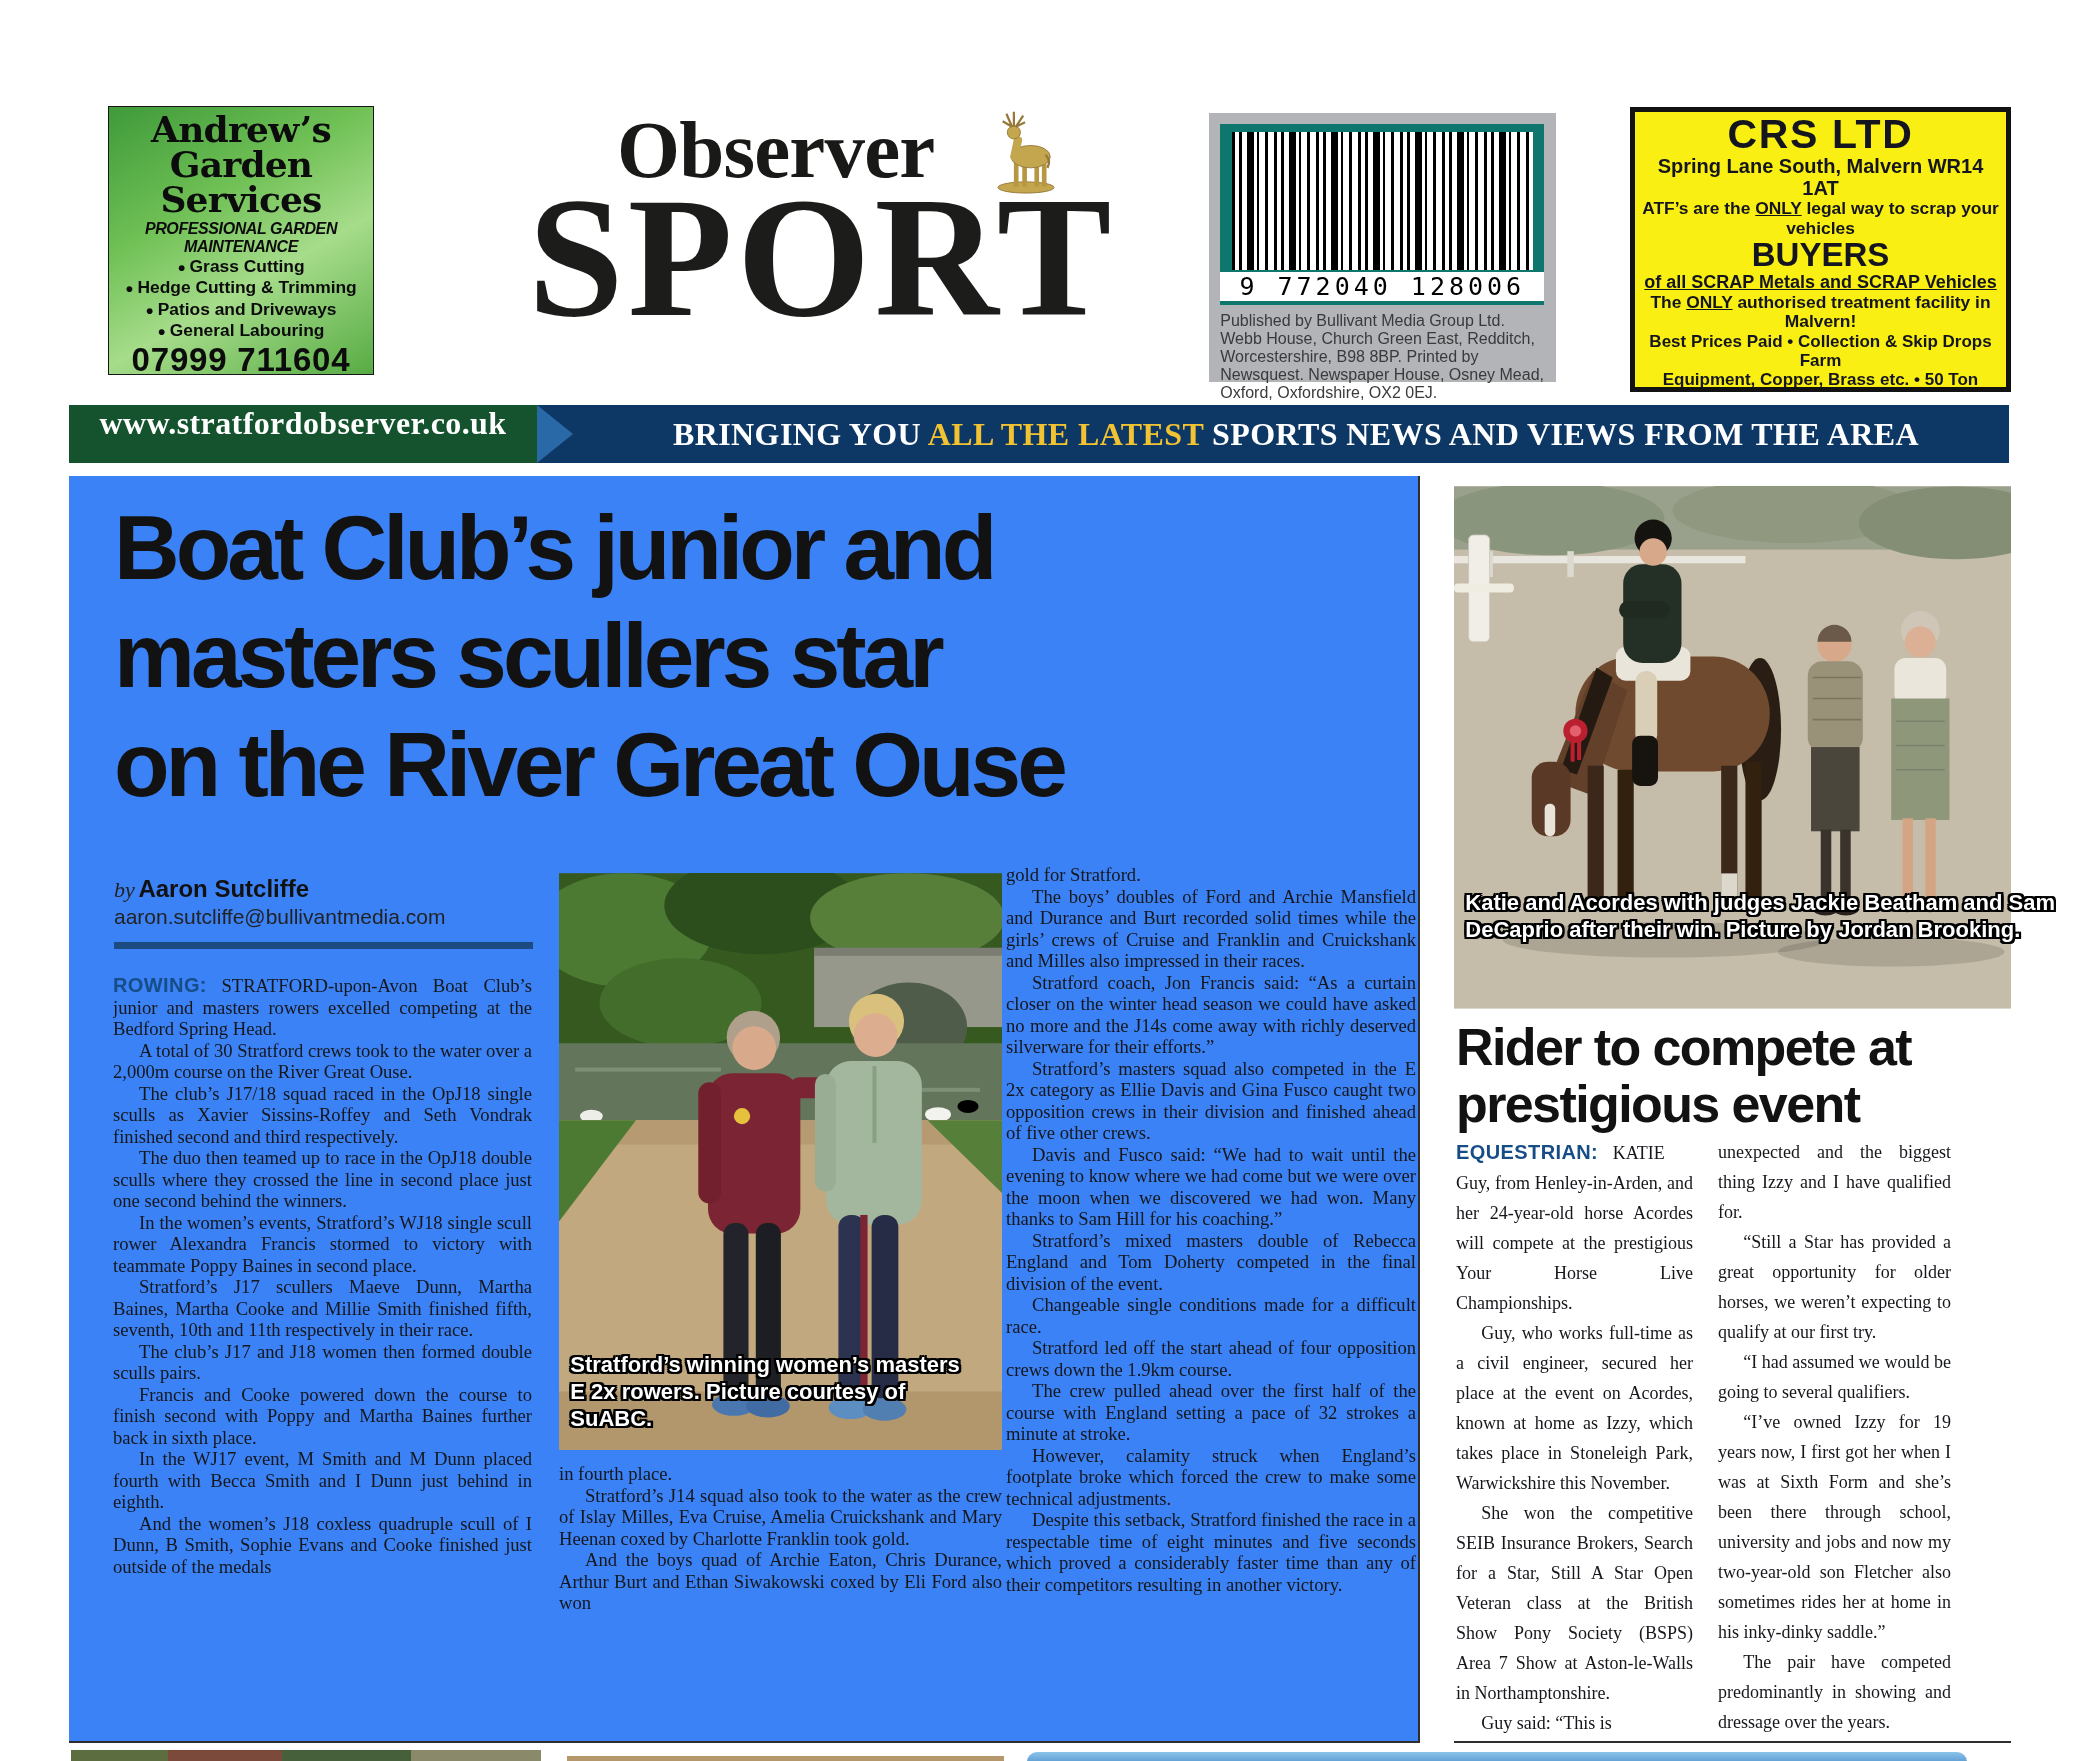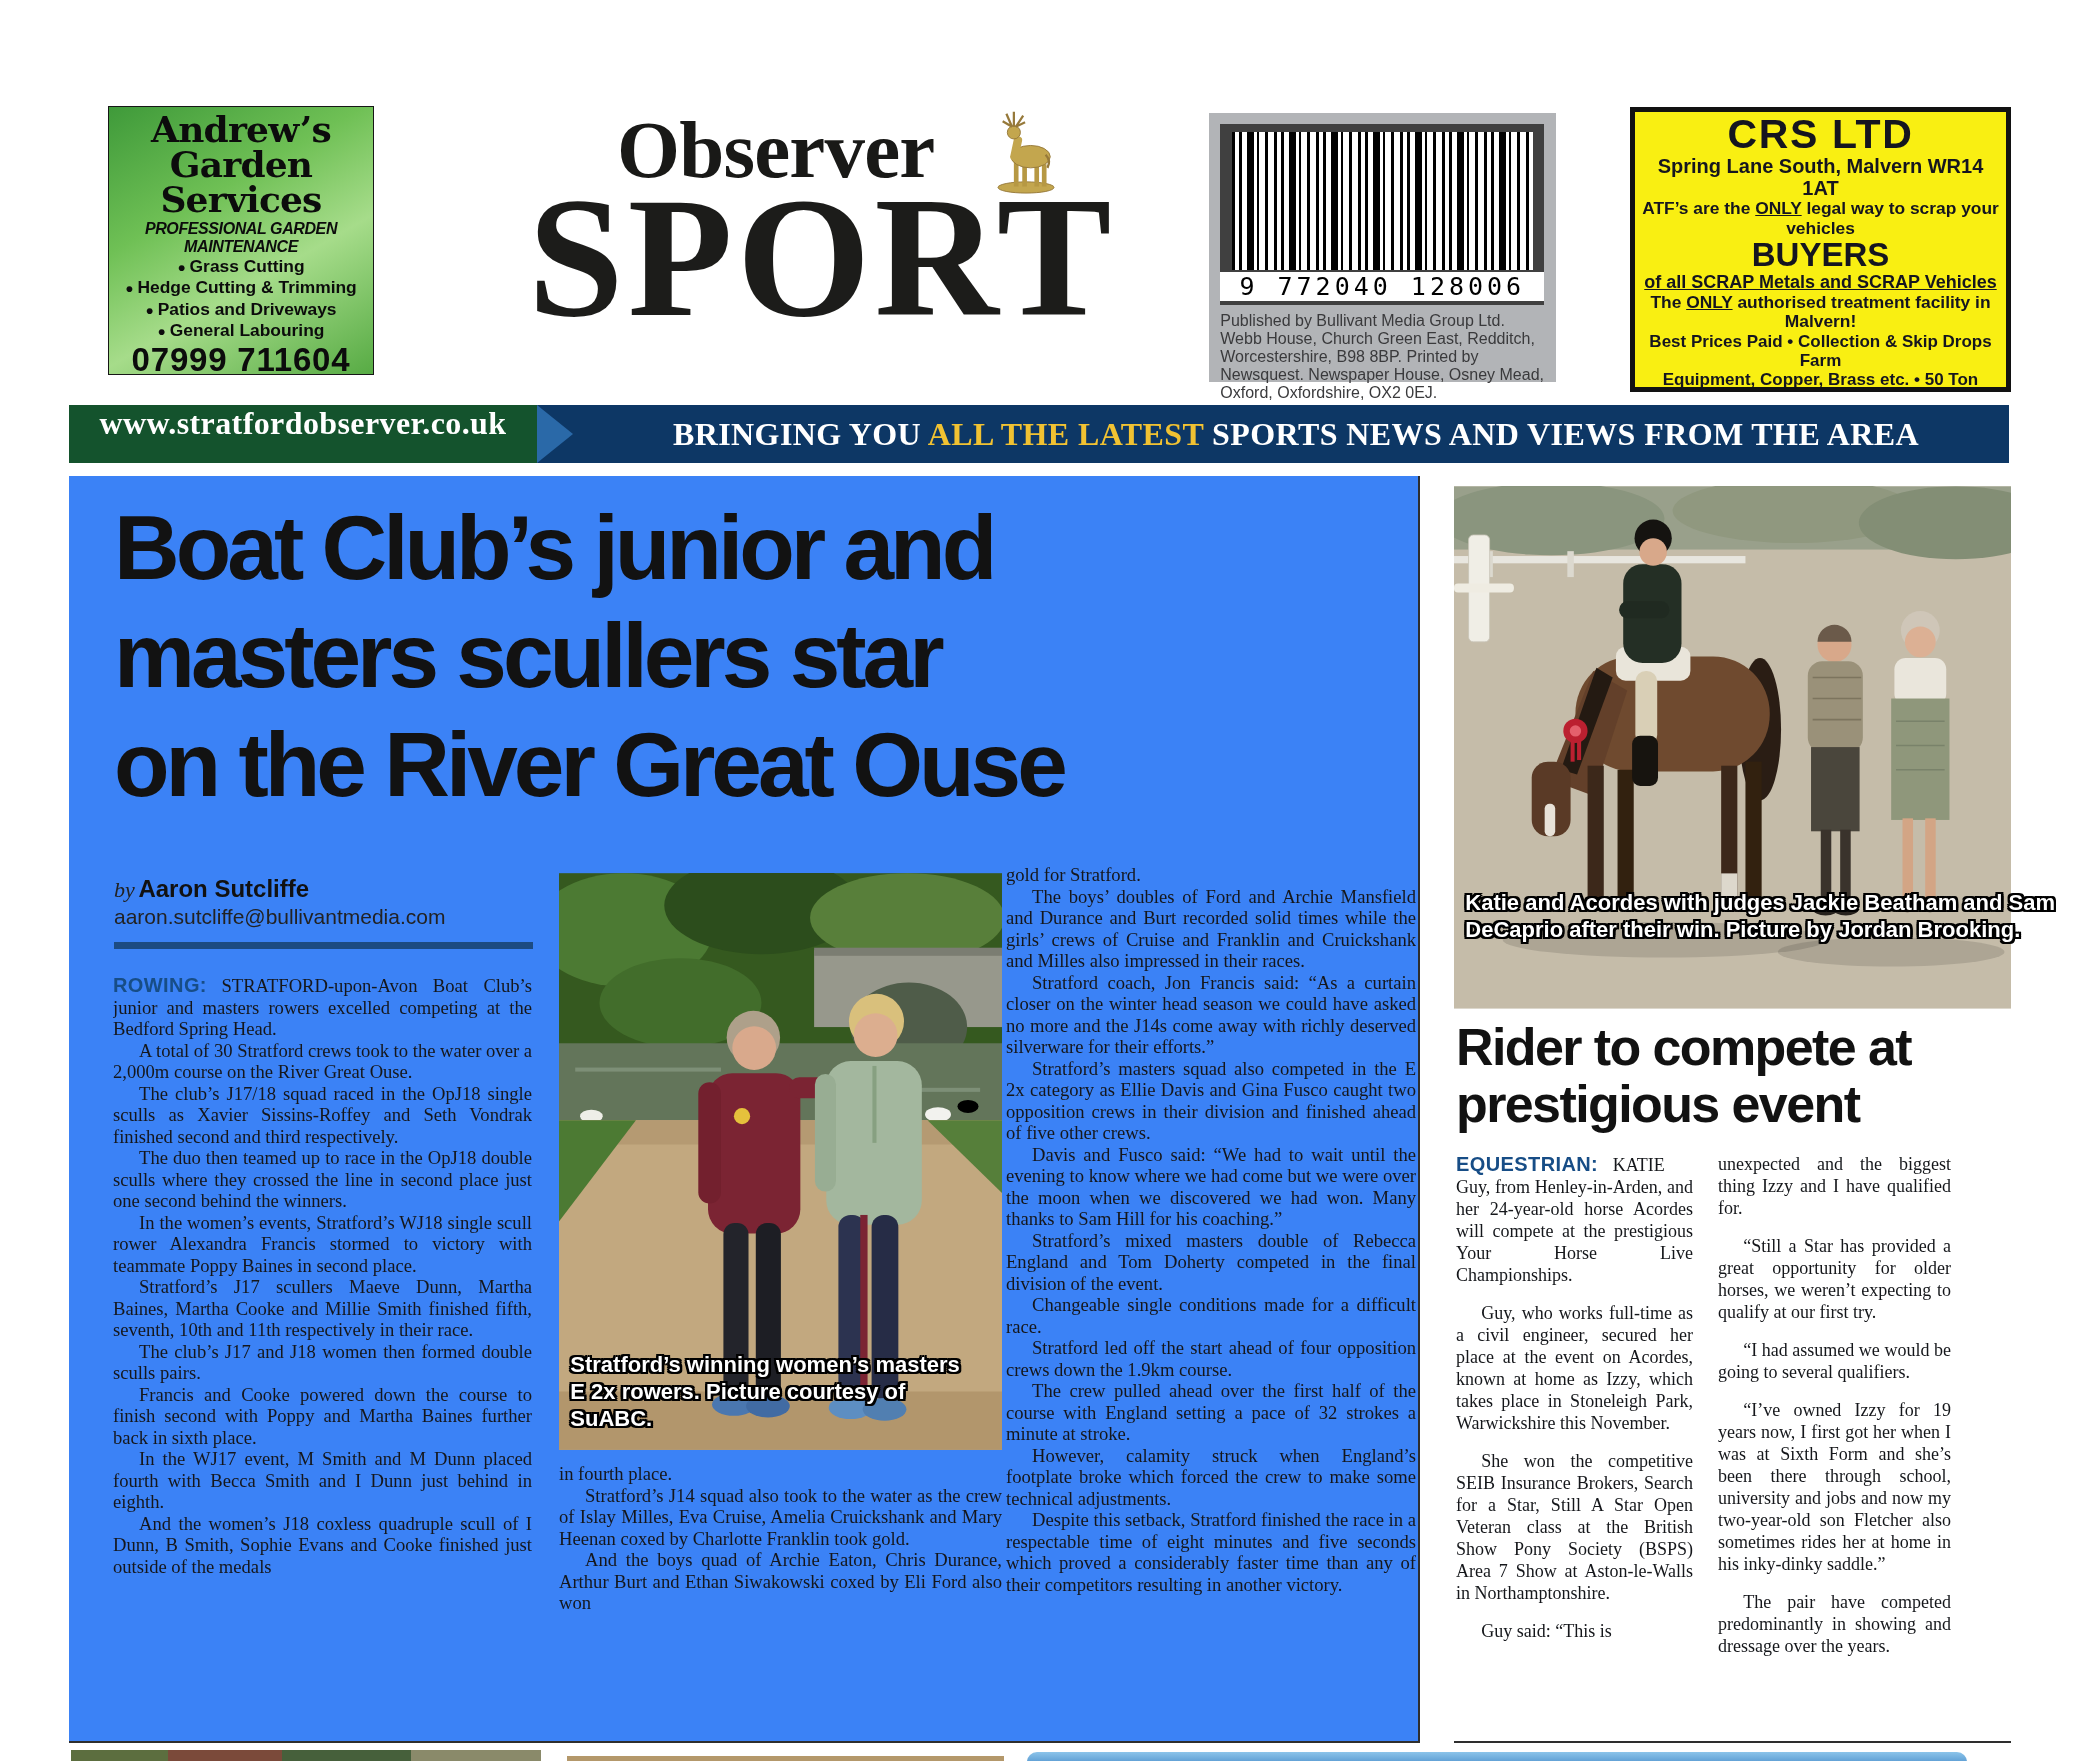--- a/index.html
+++ b/index.html
@@ -24,21 +24,21 @@
   .g-bullet::before { content:"● "; font-size:13.8px; }
   .g-phone { font-weight:bold; font-size:33px; line-height:1.0; letter-spacing:0.8px; margin-top:1.6px; }
 
   
   .mh-observer { left:617px; top:104px; font-family:"Liberation Serif", serif; font-weight:bold; font-size:81px; color:#191917; letter-spacing:-0.8px; }
   .mh-deer { left:993px; top:110px; }
   .mh-sport { left:528px; top:159px; font-family:"Liberation Serif", serif; font-weight:bold; font-size:172px; color:#1c1c1a; letter-spacing:4px; }
 
   
   .imprint { left:1209px; top:113px; width:347px; height:269px; background:#b2b4b7; padding:10.5px 11.3px; }
-  .barcode-white { width:324px; height:181px; background:#404040; position:relative; }
+  .barcode-white { width:324px; height:181px; background:#0f766e; position:relative; }
   .bars {
     position:absolute; left:11.3px; right:11.3px; top:8px; height:138px;
     background: repeating-linear-gradient(90deg,#000 0 3.2px,#fff 3.2px 7.3px,#000 7.3px 9.7px,#fff 9.7px 15.4px,#000 15.4px 22px,#fff 22px 25px,#000 25px 27px,#fff 27px 33px,#000 33px 36px,#fff 36px 42px);
   }
   .bar-num { position:absolute; left:0; right:0; bottom:3.2px; background:#fff; font-family:"DejaVu Sans Mono", monospace; font-size:25px; letter-spacing:4px; color:#000; text-align:center; }
   .imprint-text { margin-top:7.3px; font-family:"Liberation Sans", sans-serif; font-size:16px; line-height:18px; color:#3a3a3c; }
 
   
   .ad-crs { left:1630px; top:107px; width:381px; height:285px; background:#f9ef12; border:5.7px solid #121212; text-align:center; color:#15151f; font-family:"Liberation Sans", sans-serif; padding:1.6px 6.5px; overflow:hidden; }
   .crs-title { font-size:41px; font-weight:bold; letter-spacing:1.6px; line-height:1.02; }
@@ -84,21 +84,21 @@
     position:absolute; left:11.3px; bottom:18px; width:88%;
     font-family:"Liberation Sans", sans-serif; font-weight:bold; font-size:22px; line-height:27px;
     color:#ffffff;
     text-shadow:-2.4px -2.4px 0 #000,2.4px -2.4px 0 #000,-2.4px 2.4px 0 #000,2.4px 2.4px 0 #000,0 2.4px 0 #000,2.4px 0 0 #000,-2.4px 0 0 #000,0 -2.4px 0 #000;
   }
   .caption-horse { bottom:auto; top:403px; width:92%; }
 
   
   .side-headline { left:1456px; top:1019px; font-family:"Liberation Sans", sans-serif; font-weight:bold; font-size:52px; line-height:1.1; letter-spacing:-1.6px; color:#121212; white-space:nowrap; }
   .scol { position:absolute; overflow:hidden; }
-  .scol p { font-size:18px; line-height:22px;margin-top:16px; }
+  .scol p { font-size:18px; line-height:30px; }
   .scol1 { left:1456px; top:1137px; width:237px; height:604px; }
   .scol2 { left:1718px; top:1137px; width:233px; height:622px; }
   .side-bottom-line { left:1454px; top:1741px; width:557px; height:2.4px; background:#2e2e2e; }
 
   
   .sliver-left { left:71px; top:1746px; width:470px; height:15.4px; border-top:4px solid #fff;
     background: linear-gradient(90deg,#5c6e3f 0 97px,#7b4a3a 97px 211px,#46603b 211px 340px,#8a8a6a 340px 470px); }
   .sliver-mid { left:567px; top:1754px; width:437px; height:7.3px; background:#b4986b; border-top:2.4px solid #fff; }
   .blue-bar { left:1027px; top:1752px; width:940px; height:9.7px; background:linear-gradient(#8cc4ea,#5f9fd4); border-radius:11.3px 11.3px 0 0; }
 </style>

